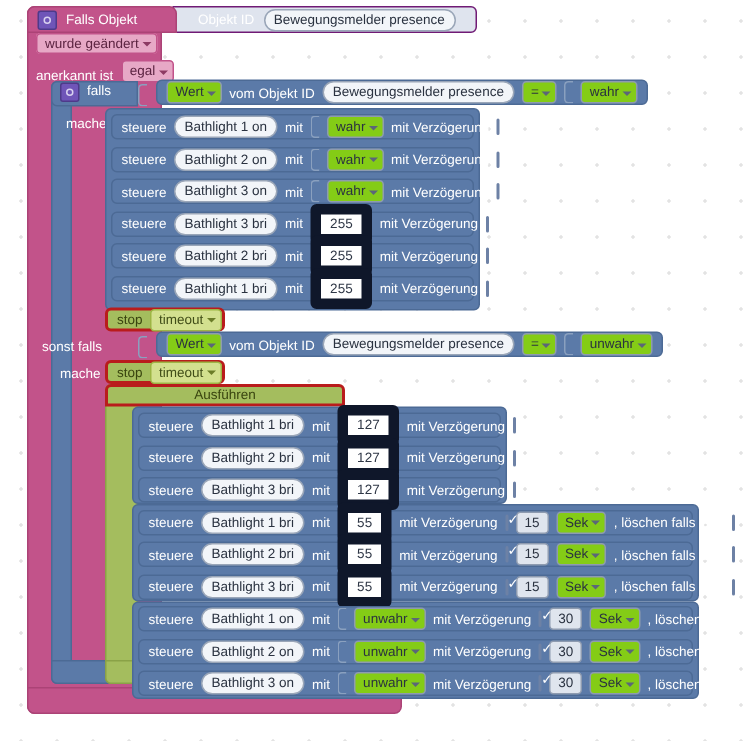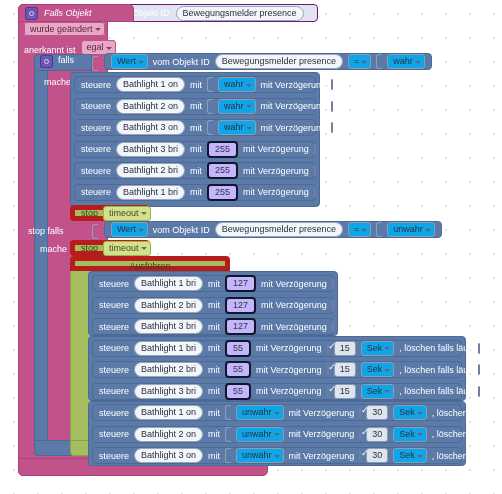--- a/index.html
+++ b/index.html
@@ -42,38 +42,38 @@
     color:#6a7383;
   }
 
   
   .chip{
     background:#f2f5f9;color:#2a3240;
     border:1px solid #9aa6b8;border-radius:8px;
     padding:1px 6px;line-height:11px;white-space:nowrap;font-size:9px;text-align:right;
   }
   .dd{
-    background:#0ea5e9;color:#2a3240;
+    background:#84cc16;color:#2a3240;
     border:1px solid #8e9bb0;border-radius:3px;
     padding:1px 11px 1px 5px;line-height:11px;white-space:nowrap;
     position:relative;font-size:9px;
   }
   .dd::after{
     content:"";position:absolute;right:3px;top:50%;margin-top:-1px;
     border-left:3px solid transparent;border-right:3px solid transparent;
     border-top:3px solid #5b6678;
   }
   .dd.pink{background:#e7a8c6;border-color:#c2538a;color:#5b2340;}
   .dd.pink::after{border-top-color:#8d3a63;}
   .dd.grn{background:#d3e08f;border-color:#9db545;color:#414d18;}
   .dd.grn::after{border-top-color:#6b7c28;}
   .chip.grn{background:#dde8a9;border-color:#a2b84e;color:#3f4a18;}
   .num{
-    background:#c4b5fd;color:#2f3746;
-    border:2px solid #0f172a;border-radius:4px;
+    background:#ffffff;color:#2f3746;
+    border:7px solid #0f172a;border-radius:4px;
     padding:1px 6px;line-height:11px;font-size:9px;
   }
   .numsm{
     background:#dfe5ee;color:#2a3240;border:1px solid #8e9bb0;
     border-radius:3px;padding:1px 5px;line-height:11px;font-size:9px;
   }
   .cb{
     width:9px;height:9px;background:#8fa3c4;border:1px solid #6d81a5;
     border-radius:2px;display:inline-block;
   }
@@ -88,21 +88,21 @@
   .bluerow{
     background:#5b7aa8;border:1px solid #4a6party;border:1px solid #4c6a95;
     border-radius:4px;display:flex;align-items:center;gap:5px;
     padding:0 6px;height:17px;
   }
   .condrow{
     background:#5b7aa8;border:1px solid #4c6a95;border-radius:4px;
     display:flex;align-items:center;gap:5px;padding:0 6px;height:17px;
   }
   .grnrow{
-    background:#a4bd5e;border:5px solid #b91c1c;border-radius:4px;
+    background:#a4bd5e;border:2px solid #b91c1c;border-radius:4px;
     display:flex;align-items:center;gap:5px;padding:0 6px;height:16px;
     color:#38430f;
   }
   .grnrow .lbl{color:#39440f;}
 
   
   .gear{
     width:11px;height:11px;background:#6f55b8;border:1px solid #4e3a8a;
     border-radius:2px;position:relative;flex:0 0 auto;
   }
@@ -122,21 +122,21 @@
 <div id="canvas">
 
   <div class="blk outer"></div>
   <div class="blk outer-foot"></div>
 
   <div class="blk hdr-tail">
     <span class="lbl">Objekt ID</span>
     <span class="chip">Bewegungsmelder presence</span>
   </div>
 
-  <div class="blk outer-hdr" style="width:116px;font-style:italic;">
+  <div class="blk outer-hdr" style="width:100px;">
     <span class="gear"></span>
     <span class="lbl">Falls Objekt</span>
   </div>
 
   <div class="blk" style="left:24px;top:24px;">
     <span class="dd pink">wurde geändert</span>
   </div>
 
   <div class="blk" style="left:24px;top:40px;display:flex;align-items:flex-end;gap:5px;">
     <span class="lbl">anerkannt ist</span>
@@ -222,21 +222,21 @@
         <span class="cb"></span>
       </div>
     </div>
 
   <div class="blk grnrow" style="left:70px;top:205px;width:80px;">
     <span class="lbl">stop</span>
     <span class="dd grn">timeout</span>
   </div>
 
   <div class="blk" style="left:28px;top:226px;">
-    <span class="lbl">stop falls</span>
+    <span class="lbl">sonst falls</span>
   </div>
   <div class="blk" style="left:92px;top:222px;width:14px;height:17px;">
     <span class="sep" style="display:block;margin-top:2px;"></span>
   </div>
 
   <div class="blk condrow" style="left:104px;top:221px;">
     <span class="dd">Wert</span>
     <span class="lbl">vom Objekt ID</span>
     <span class="chip">Bewegungsmelder presence</span>
     <span class="dd">=</span>

